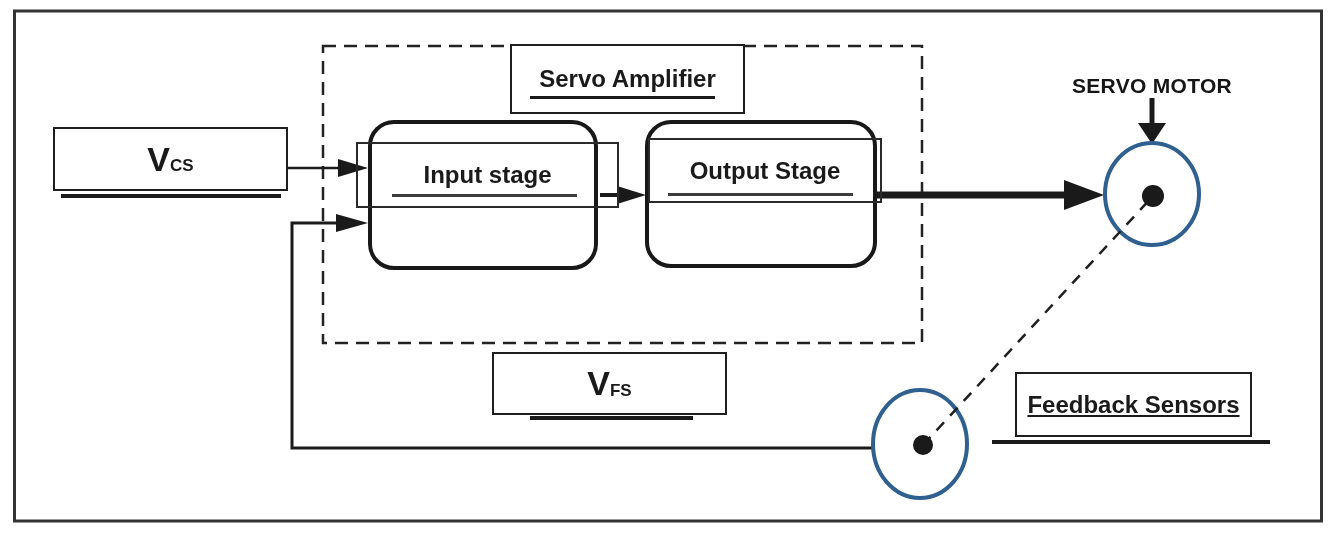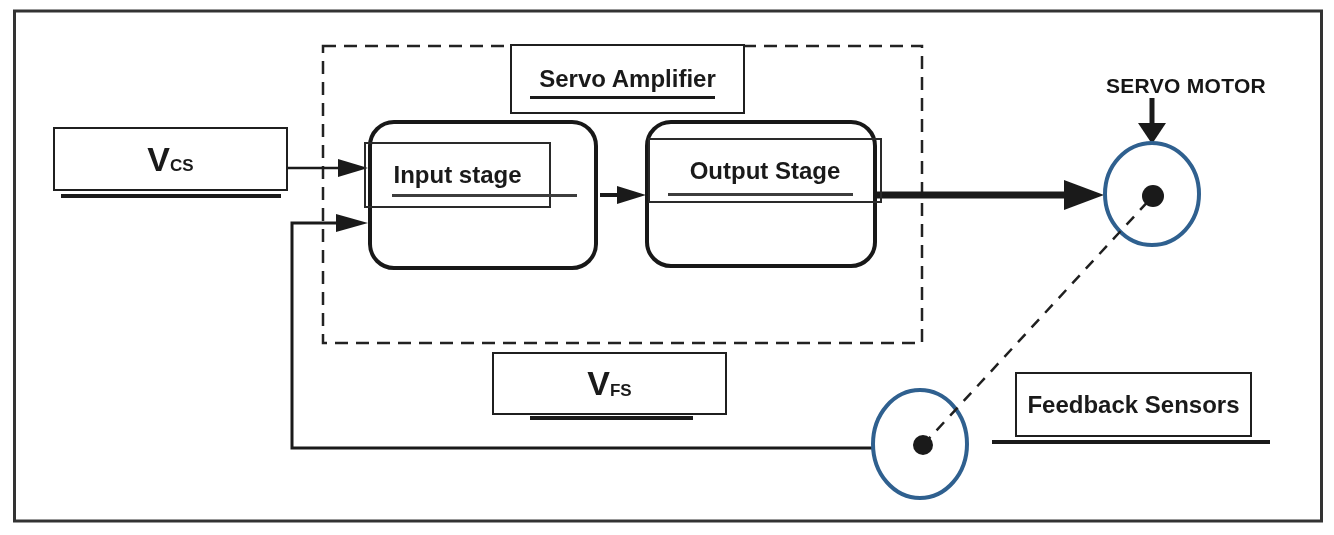--- a/index.html
+++ b/index.html
@@ -106,37 +106,37 @@
       <span class="v-sub">CS</span>
   </div>
   <div class="underline-bar" style="left:61px; top:194px; width:220px; height:4px;"></div>
 
   <div class="box" style="left:510px; top:44px; width:235px; height:70px;text-align:right;">
     <span class="label-text">Servo Amplifier</span>
   </div>
   <div class="underline-bar" style="left:530px; top:96px; width:185px; height:3px;"></div>
 
   <div class="rounded-stage" style="left:368px; top:120px; width:230px; height:150px;"></div>
-  <div class="stage-band" style="left:364px; top:142px; width:187px; height:66px;">
+  <div class="stage-band" style="left:356px; top:142px; width:263px; height:66px;">
     <span class="label-text">Input stage</span>
   </div>
   <div class="stage-underline" style="left:392px; top:194px; width:185px;"></div>
 
   <div class="rounded-stage" style="left:645px; top:120px; width:232px; height:148px;"></div>
   <div class="stage-band" style="left:648px; top:138px; width:234px; height:65px;">
     <span class="label-text">Output Stage</span>
   </div>
   <div class="stage-underline" style="left:668px; top:193px; width:185px;"></div>
 
   <div class="box" style="left:492px; top:352px; width:235px; height:63px;">
     <span class="v-main">V</span>
       <span class="v-sub">FS</span>
   </div>
   <div class="underline-bar" style="left:530px; top:416px; width:163px; height:4px;"></div>
 
-  <div class="box" style="left:1015px; top:372px; width:237px; height:65px;">
+  <div class="box" style="left:1015px; top:372px; width:237px; height:65px;text-decoration:underline;">
     <span class="label-text">Feedback Sensors</span>
   </div>
   <div class="underline-bar" style="left:992px; top:440px; width:278px; height:4px;"></div>
 
-  <div class="motor-caption" style="left:1091px; top:74px; width:190px;">SERVO MOTOR</div>
+  <div class="motor-caption" style="left:1057px; top:74px; width:190px;">SERVO MOTOR</div>
 
 </div>
 
 </body></html>

